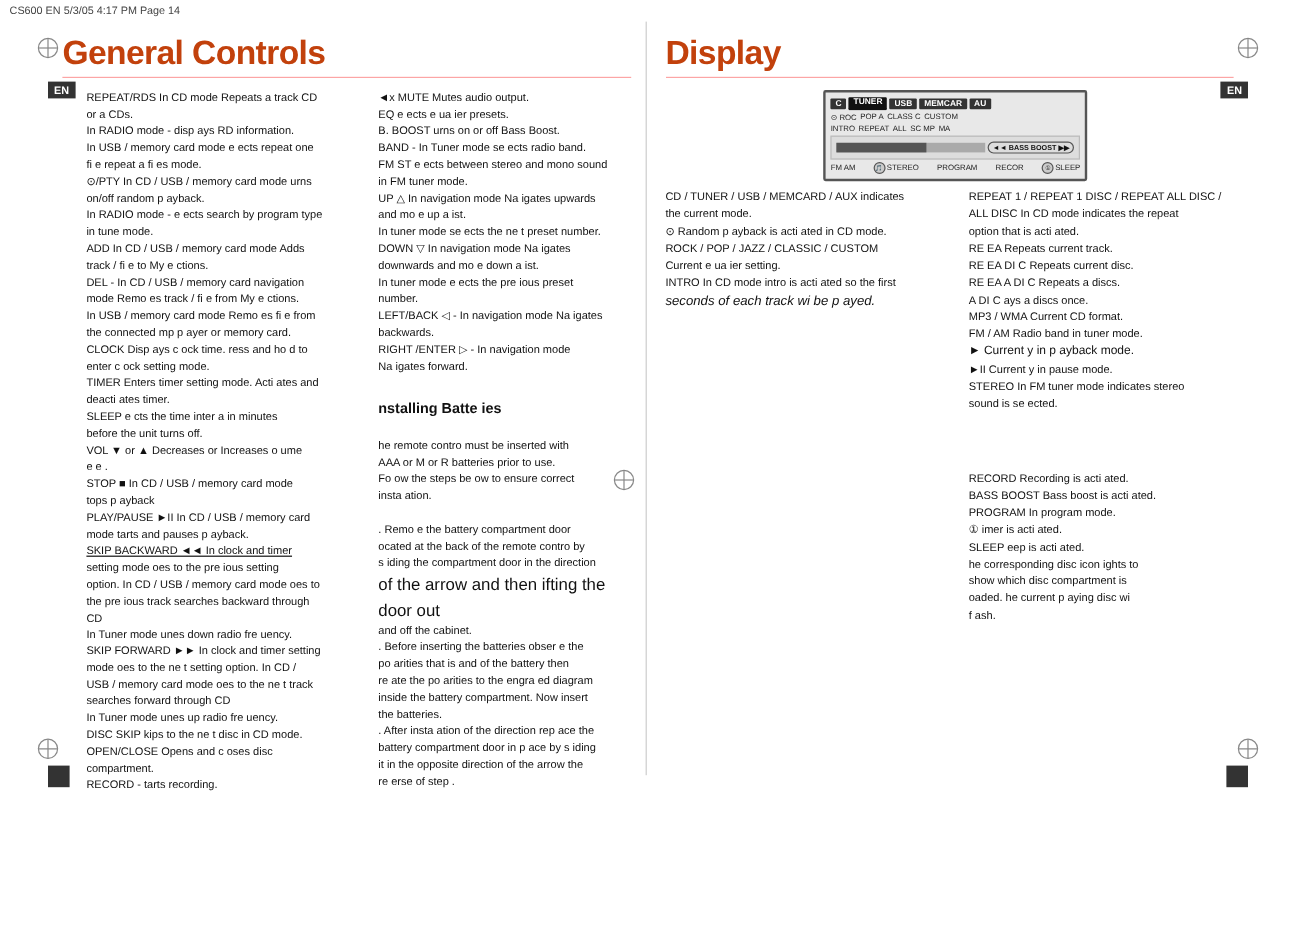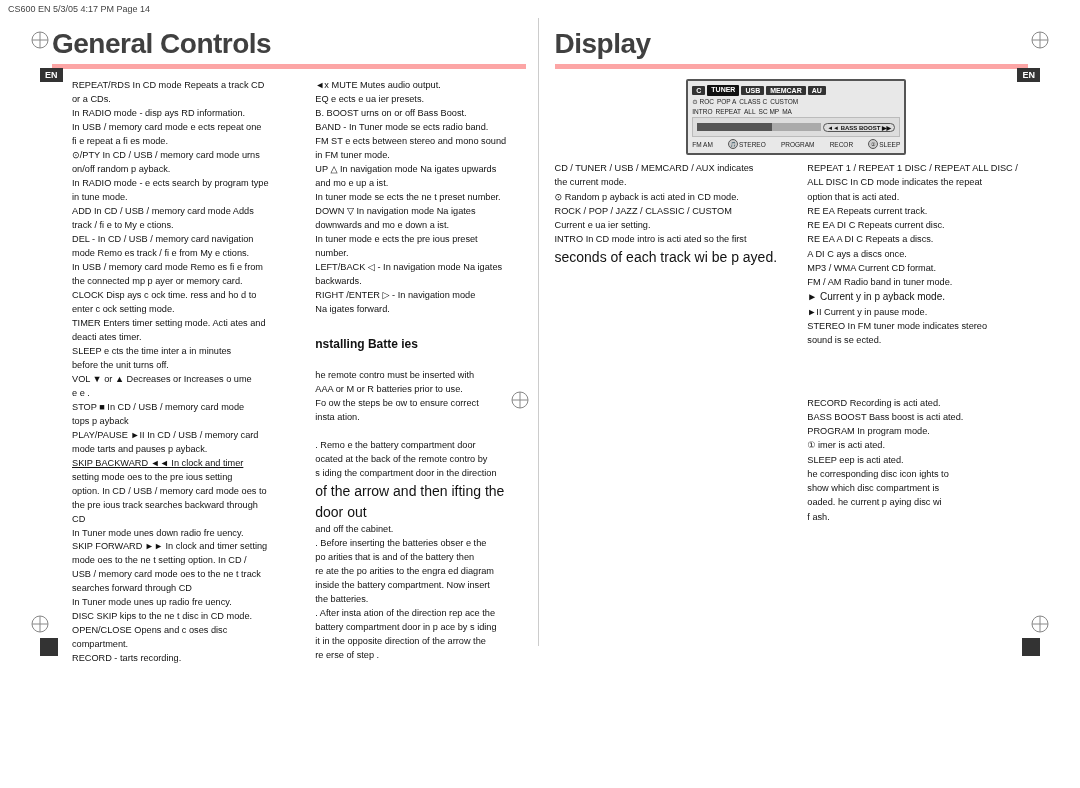--- a/index.html
+++ b/index.html
@@ -67,24 +67,24 @@
     
     .right-panel {
       flex: 1;
       padding: 10px 12px 10px 16px;
       position: relative;
     }
 
     .section-title {
       font-size: 28px;
       font-weight: bold;
-      color: #404040;
+      color: #c2410c;
       margin-bottom: 10px;
       padding-bottom: 4px;
-      border-bottom: 5px solid #fca5a5;
+      border-bottom: 1px solid #fca5a5;
       letter-spacing: -0.5px;
     }
 
     
     .en-badge {
       position: absolute;
       background: #333;
       color: #fff;
       font-size: 9px;
       font-weight: bold;
@@ -447,21 +447,21 @@
       </div>
 
       <div class="right-columns">
         <div class="right-col1" id="right-col1-content">
             <p style="font-size: 9.2px; line-height: 1.55; margin-bottom: 0px;">CD / TUNER / USB / MEMCARD / AUX    indicates</p>
             <p style="font-size: 9.2px; line-height: 1.55; margin-bottom: 0px;">the current mode.</p>
             <p style="font-size: 9.2px; line-height: 1.55; margin-bottom: 0px;">⊙  Random p ayback is acti ated in CD mode.</p>
             <p style="font-size: 9.2px; line-height: 1.55; margin-bottom: 0px;">ROCK / POP / JAZZ / CLASSIC / CUSTOM</p>
             <p style="font-size: 9.2px; line-height: 1.55; margin-bottom: 0px;">Current e  ua ier setting.</p>
             <p style="font-size: 9.2px; line-height: 1.55; margin-bottom: 0px;">INTRO   In CD mode  intro is acti ated so the first</p>
-            <p style="font-size: 14px; line-height: 1.55; margin-bottom: 0px;">  seconds of each track wi   be p ayed.</p>
+            <p style="font-size: 11px; line-height: 1.55; margin-bottom: 0px; font-style: italic;">  seconds of each track wi   be p ayed.</p>
           </div>
         <div class="right-col2" id="right-col2-content">
 
           <p style="font-size: 9.2px; line-height: 1.55; margin-bottom: 0px;">REPEAT 1 / REPEAT 1 DISC / REPEAT ALL DISC /</p>
             <p style="font-size: 9.2px; line-height: 1.55; margin-bottom: 0px;">ALL DISC  In CD mode  indicates the repeat</p>
             <p style="font-size: 9.2px; line-height: 1.55; margin-bottom: 0px;">option that is acti ated.</p>
             <p style="font-size: 9.2px; line-height: 1.55; margin-bottom: 0px;">RE  EA    Repeats current track.</p>
             <p style="font-size: 9.2px; line-height: 1.55; margin-bottom: 0px;">RE  EA   DI C   Repeats current disc.</p>
             <p style="font-size: 9.2px; line-height: 1.55; margin-bottom: 0px;">RE  EA  A  DI C   Repeats a   discs.</p>
             <p style="font-size: 9.2px; line-height: 1.55; margin-bottom: 0px;">A   DI C    ays a  discs once.</p>

